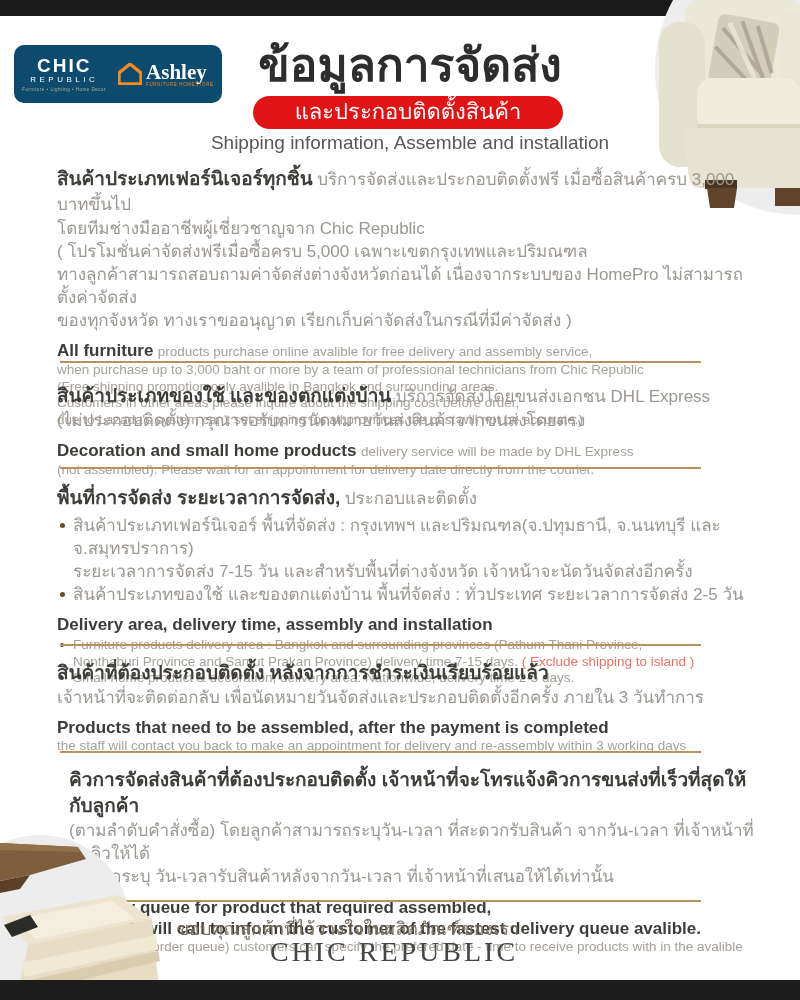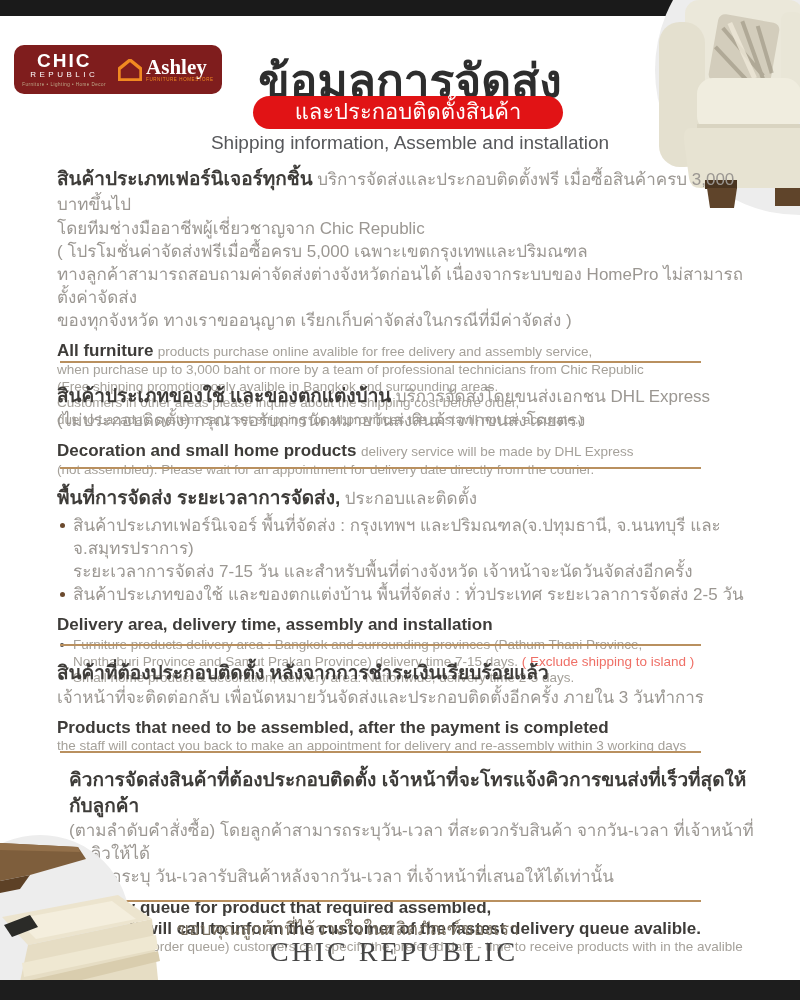--- a/index.html
+++ b/index.html
@@ -11,33 +11,33 @@
   .bottombar { position:absolute; top:980px; left:0; width:800px; height:20px; background:#1d1d1d; }
 
   .circle { position:absolute; border-radius:50%; background:#ededed; }
   .circle-tr { left:655px; top:-75px; width:290px; height:290px; }
   .circle-bl { left:-50px; top:835px; width:180px; height:180px; }
 
   .sofa-svg { position:absolute; left:645px; top:0; width:155px; height:210px; }
   .cart-svg { position:absolute; left:0; top:835px; width:175px; height:165px; }
 
   
-  .logo-box { position:absolute; left:14px; top:45px; width:208px; height:49px; background:#7f1d1d;
+  .logo-box { position:absolute; left:14px; top:45px; width:208px; height:58px; background:#0c4a6e;
     border-radius:10px; display:flex; align-items:center; justify-content:center; gap:12px; }
   .chic { text-align:center; color:#fff; }
   .chic-name { font-size:19px; font-weight:bold; letter-spacing:2px; line-height:18px; }
   .chic-sub { font-size:8px; letter-spacing:3.5px; line-height:10px; }
   .chic-tag { font-size:4.5px; color:#bfae8d; letter-spacing:.5px; margin-top:2px; }
   .ashley { display:flex; align-items:center; gap:4px; }
   .ashley-text { text-align:left; }
   .ashley-name { font-family:"Liberation Serif",serif; font-size:21px; font-weight:bold; color:#fff; line-height:20px; }
   .ashley-sub { font-size:4.5px; color:#f18a21; letter-spacing:.6px; }
 
   
-  .title-th { position:absolute; left:230px; top:44px; width:360px; text-align:center;
+  .title-th { position:absolute; left:230px; top:28px; width:360px; text-align:center;
     font-size:46px; font-weight:bold; color:#2d2d2d; }
   .pill { position:absolute; left:253px; top:96px; width:310px; height:33px; border-radius:17px;
     background:#e11315; color:#fff; font-size:22px; text-align:center; line-height:32px; }
   .subtitle-en { position:absolute; left:110px; top:132px; width:600px; text-align:center;
     font-size:19px; color:#56575a; }
 
   
   .section { position:absolute; left:57px; width:692px; }
   .th-line1 { line-height:25px; }
   .th-bold { font-size:19px; font-weight:bold; color:#3e3c39; }

